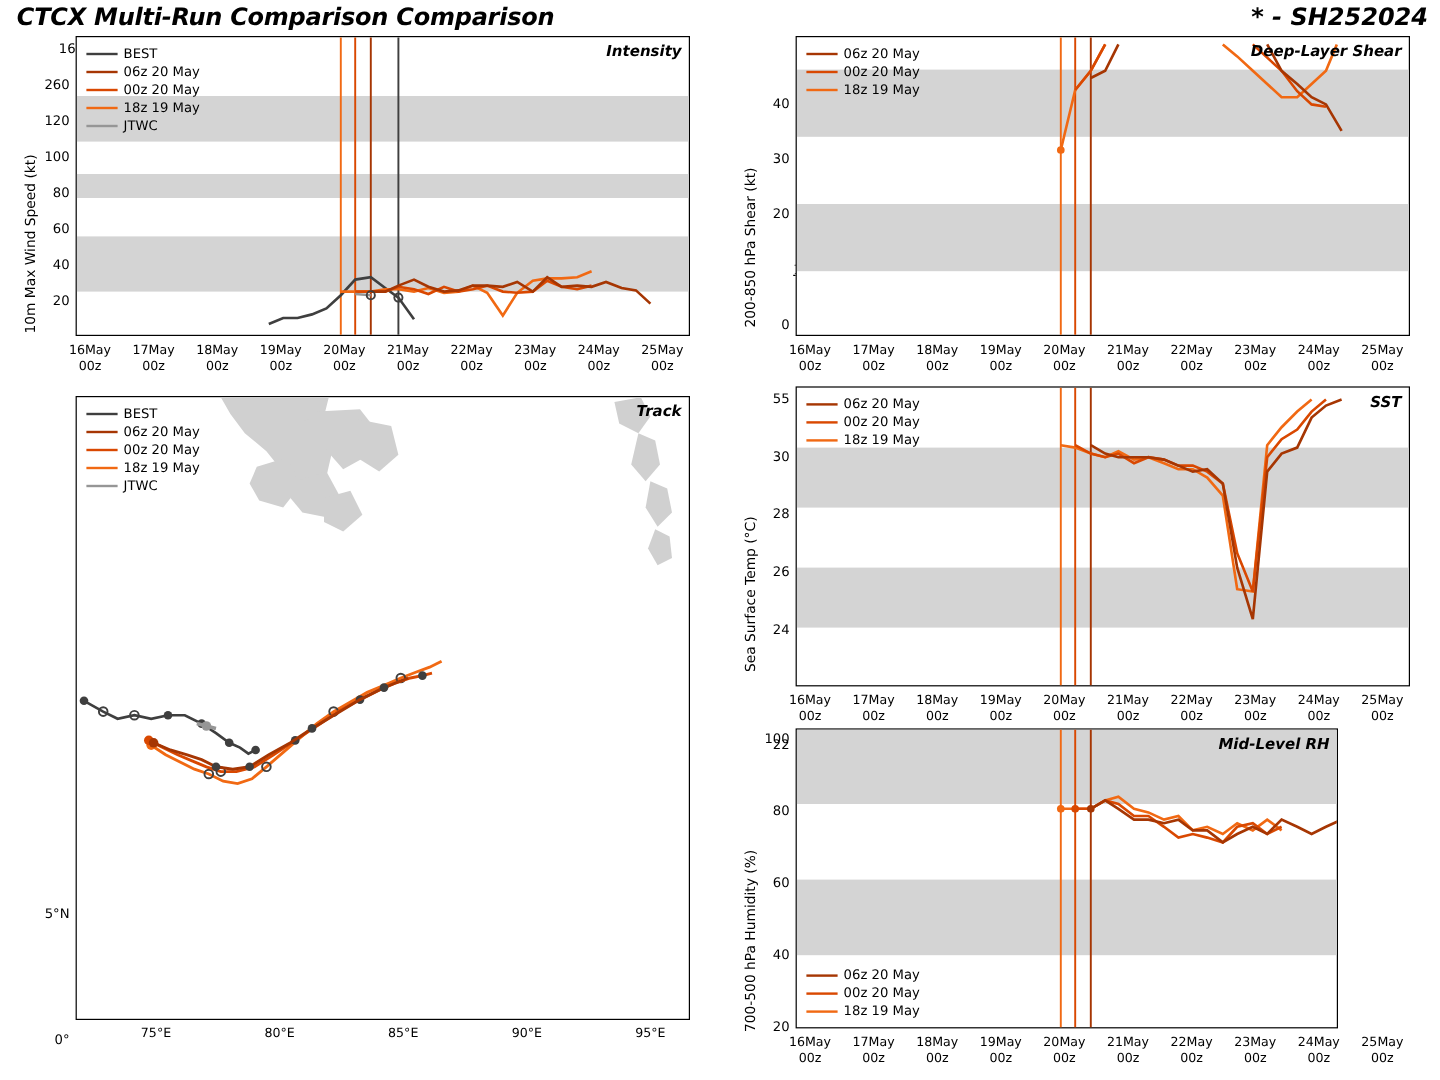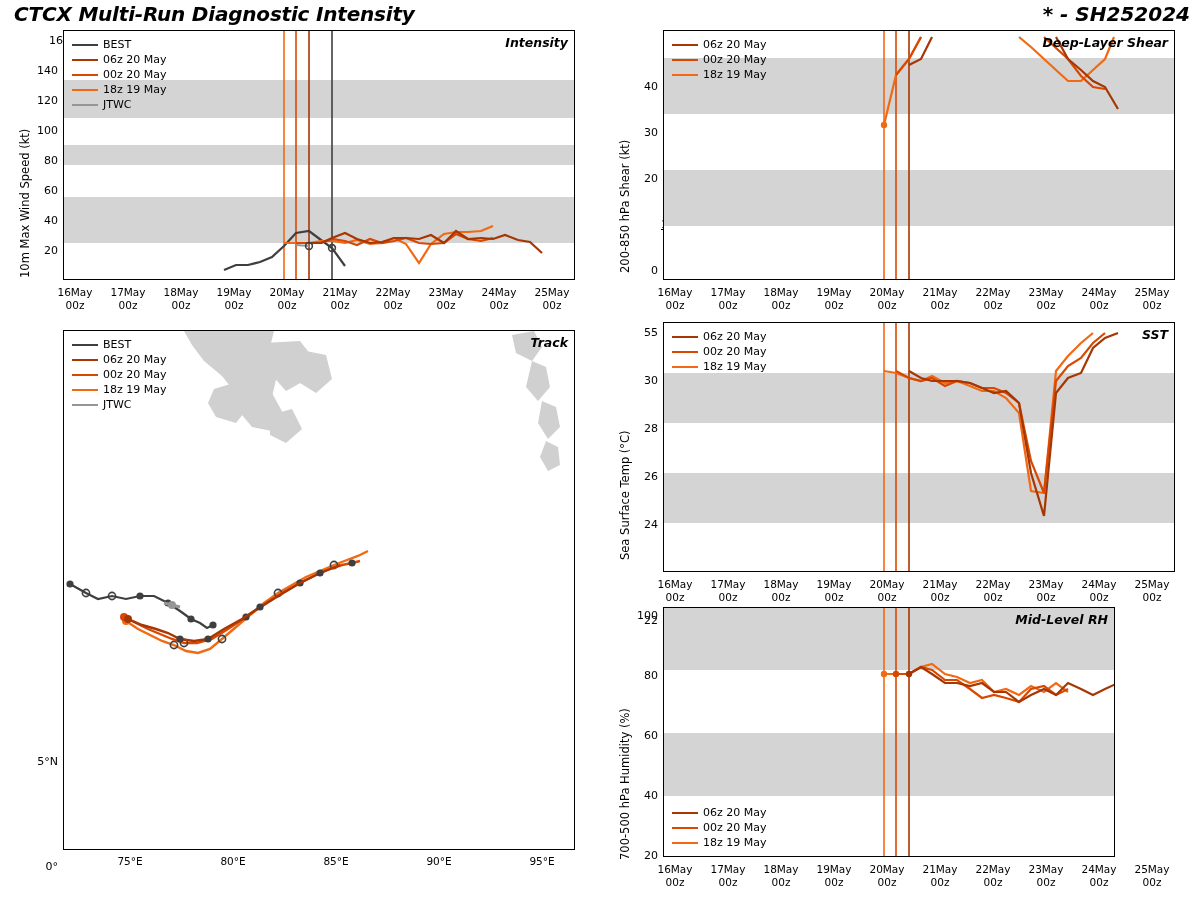--- a/index.html
+++ b/index.html
@@ -141,29 +141,29 @@
     color: #1b3f73;
     letter-spacing: 1px;
   }
 </style>
 </head>
 <body>
 
 <div class="page">
 
   <div class="header">
-    <div class="title-main">CTCX Multi-Run Diagnostic Intensity</div>
+    <div class="title-main">CTCX Multi-Run Comparison Comparison</div>
     <div class="title-right">* - SH252024</div>
   </div>
 
   <div class="panel" style="left:0;top:28px;width:595px;height:290px;">
     <div class="ylabel" style="left:18px;top:250px;">10m Max Wind Speed (kt)</div>
 
     <div class="ytick" style="left:32px;top:6px;width:38px;">160</div>
-    <div class="ytick" style="left:20px;top:36px;width:38px;">140</div>
+    <div class="ytick" style="left:20px;top:36px;width:38px;">260</div>
     <div class="ytick" style="left:20px;top:66px;width:38px;">120</div>
     <div class="ytick" style="left:20px;top:96px;width:38px;">100</div>
     <div class="ytick" style="left:20px;top:126px;width:38px;">80</div>
     <div class="ytick" style="left:20px;top:156px;width:38px;">60</div>
     <div class="ytick" style="left:20px;top:186px;width:38px;">40</div>
     <div class="ytick" style="left:20px;top:216px;width:38px;">20</div>
 
     <div class="plotbox" style="left:63px;top:2px;width:512px;height:250px;">
 
       <div class="band" style="top:166px;height:46px;"></div>

